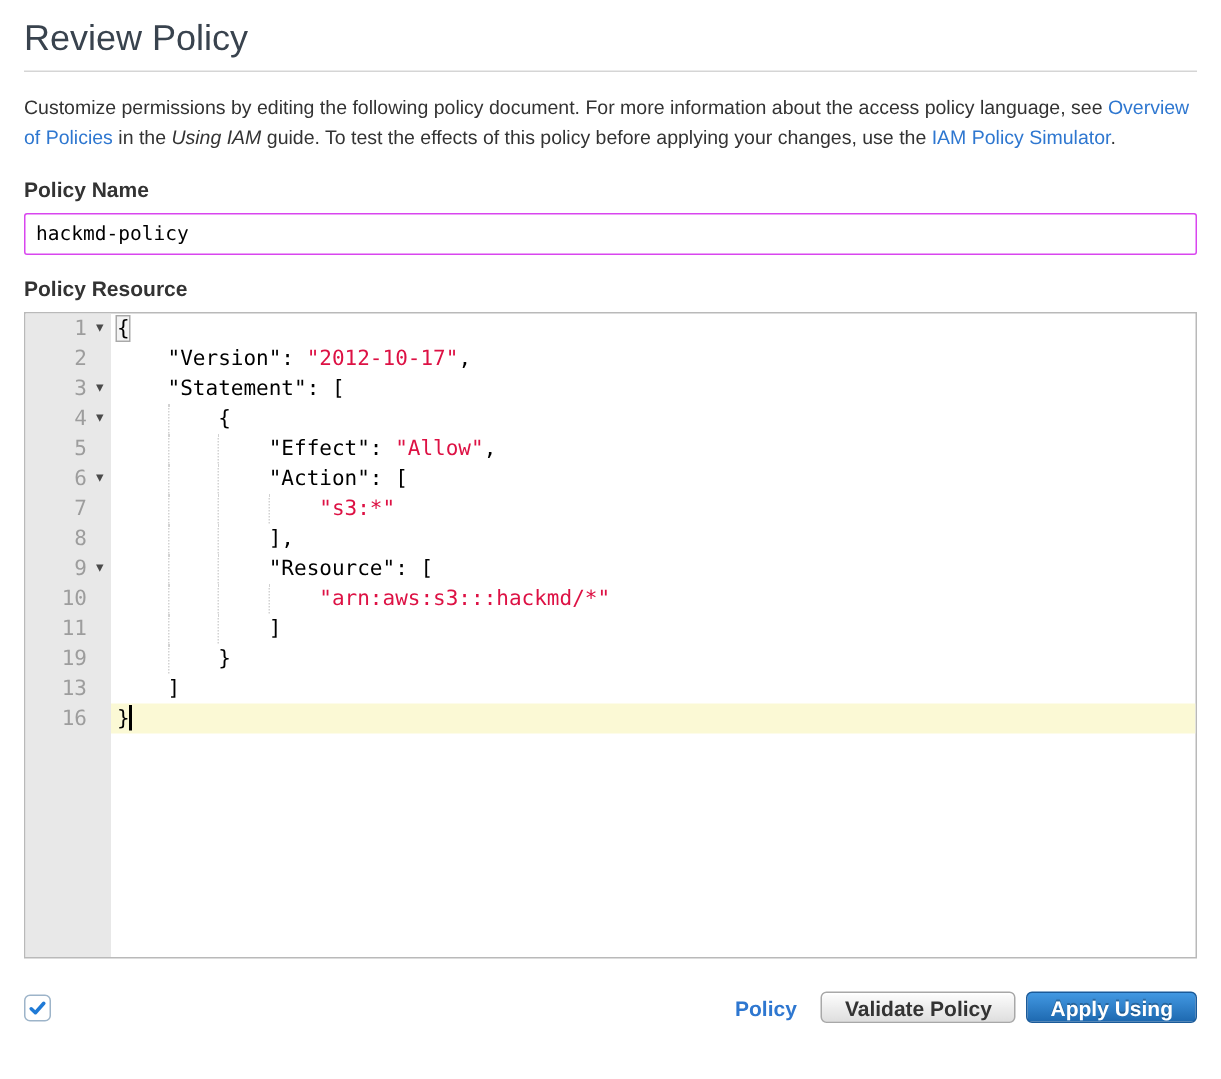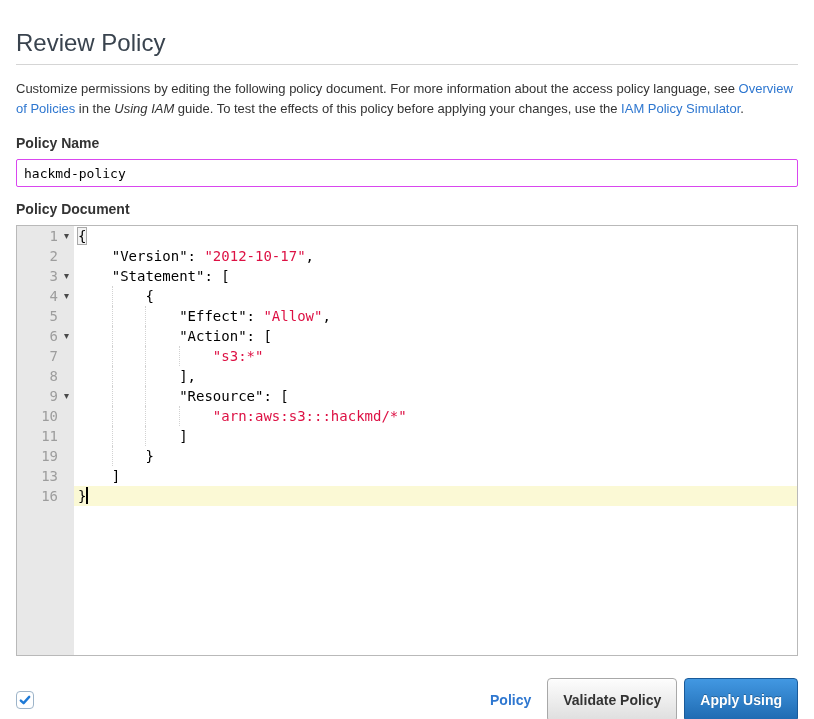--- a/index.html
+++ b/index.html
@@ -6,21 +6,21 @@
   html, body { margin: 0; padding: 0; background: #fff; }
   body {
     width: 814px; height: 719px;
     font-family: "Liberation Sans", sans-serif;
     color: #333;
   }
   .page { padding: 0 16px; }
 
   
   .page-title {
-    margin: 28px 0 0 0;
+    margin: 11px 0 0 0;
     font-size: 24px; font-weight: 400;
     color: var(--title_color, #39434e);
     line-height: 30px;
   }
   .title-rule {
     border: 0; border-top: 1px solid #d5d5d5;
     margin: 6px 0 14px 0;
   }
 
   
@@ -109,21 +109,21 @@
   .autoformat-label { margin-left: 9px; font-size: 14px; color: #333; }
 
   .actions { display: flex; align-items: center; }
   .cancel-link {
     color: var(--link_blue, #2e77d0);
     font-size: 14px; font-weight: bold;
     text-decoration: none; cursor: pointer;
     margin-right: 16px;
   }
   .btn {
-    height: 44px; padding: 0 15px;
+    height: 21px; padding: 0 15px;
     border-radius: 4px; font-size: 14px; font-weight: bold;
     font-family: "Liberation Sans", sans-serif;
     cursor: pointer;
   }
   .btn-secondary {
     background: linear-gradient(to bottom, #fdfdfd, #dedede);
     border: 1px solid #a8a8a8;
     color: #333;
     box-shadow: inset 0 1px 0 #fff;
     margin-right: 7px;
@@ -141,21 +141,21 @@
 <div class="page">
 
   <h1 class="page-title">Review Policy</h1>
   <hr class="title-rule">
 
   <p class="intro"><span>Customize permissions by editing the following policy document. For more information about the access policy language, see </span><a>Overview of Policies</a><span> in the </span><em>Using IAM</em><span> guide. To test the effects of this policy before applying your changes, use the </span><a>IAM Policy Simulator</a><span>.</span></p>
 
   <div class="field-label">Policy Name</div>
   <input class="name-input" type="text" value="hackmd-policy" style="">
 
-  <div class="field-label">Policy Document</div>
+  <div class="field-label">Policy Resource</div>
 
   <div class="editor">
     <div class="gutter">
         <div class="gutter-line"><span>1</span><span class="fold">▾</span></div>
         <div class="gutter-line"><span>2</span></div>
         <div class="gutter-line"><span>3</span><span class="fold">▾</span></div>
         <div class="gutter-line"><span>4</span><span class="fold">▾</span></div>
         <div class="gutter-line"><span>5</span></div>
         <div class="gutter-line"><span>6</span><span class="fold">▾</span></div>
         <div class="gutter-line"><span>7</span></div>

